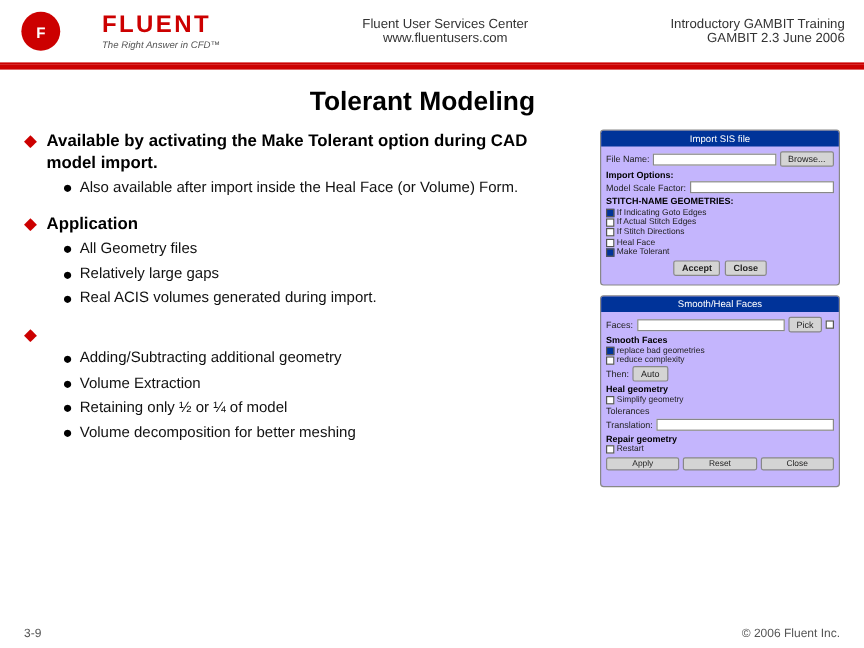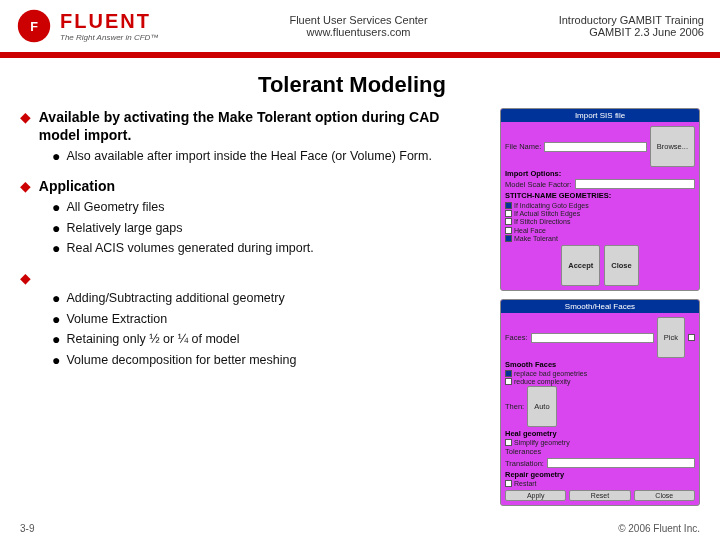--- a/index.html
+++ b/index.html
@@ -27,20 +27,21 @@
       align-items: center;
       gap: 8px;
     }
     .logo-icon {
       width: 36px;
       height: 36px;
     }
     .logo-text {
       display: flex;
       flex-direction: column;
+      margin-left: 25px;
     }
     .logo-fluent {
       font-size: 20px;
       font-weight: bold;
       color: #c00;
       letter-spacing: 2px;
     }
     .logo-tagline {
       font-size: 8px;
       color: #555;
@@ -146,21 +147,21 @@
       right: 0;
       display: flex;
       justify-content: space-between;
       padding: 0 20px;
       font-size: 10px;
       color: #555;
     }
 
     
     .ui-panel {
-      background: #d946ef;
+      background: #c4b5fd;
       border: 1px solid #888;
       border-radius: 3px;
       padding: 4px;
       font-size: 8px;
       color: #222;
     }
 
     .ui-panel-title {
       background: #003399;
       color: #fff;
@@ -219,21 +220,21 @@
       display: flex;
       justify-content: center;
       gap: 4px;
       margin-top: 3px;
       font-weight: bold;
     }
 
     .ui-btn {
       background: #d4d4d4;
       border: 1px solid #888;
-      padding: 15px 6px;
+      padding: 1px 6px;
       font-size: 7.5px;
       border-radius: 2px;
     }
 
     .ui-section-label {
       font-size: 7.5px;
       font-weight: bold;
       color: #000;
       margin: 2px 0 1px 0;
     }

